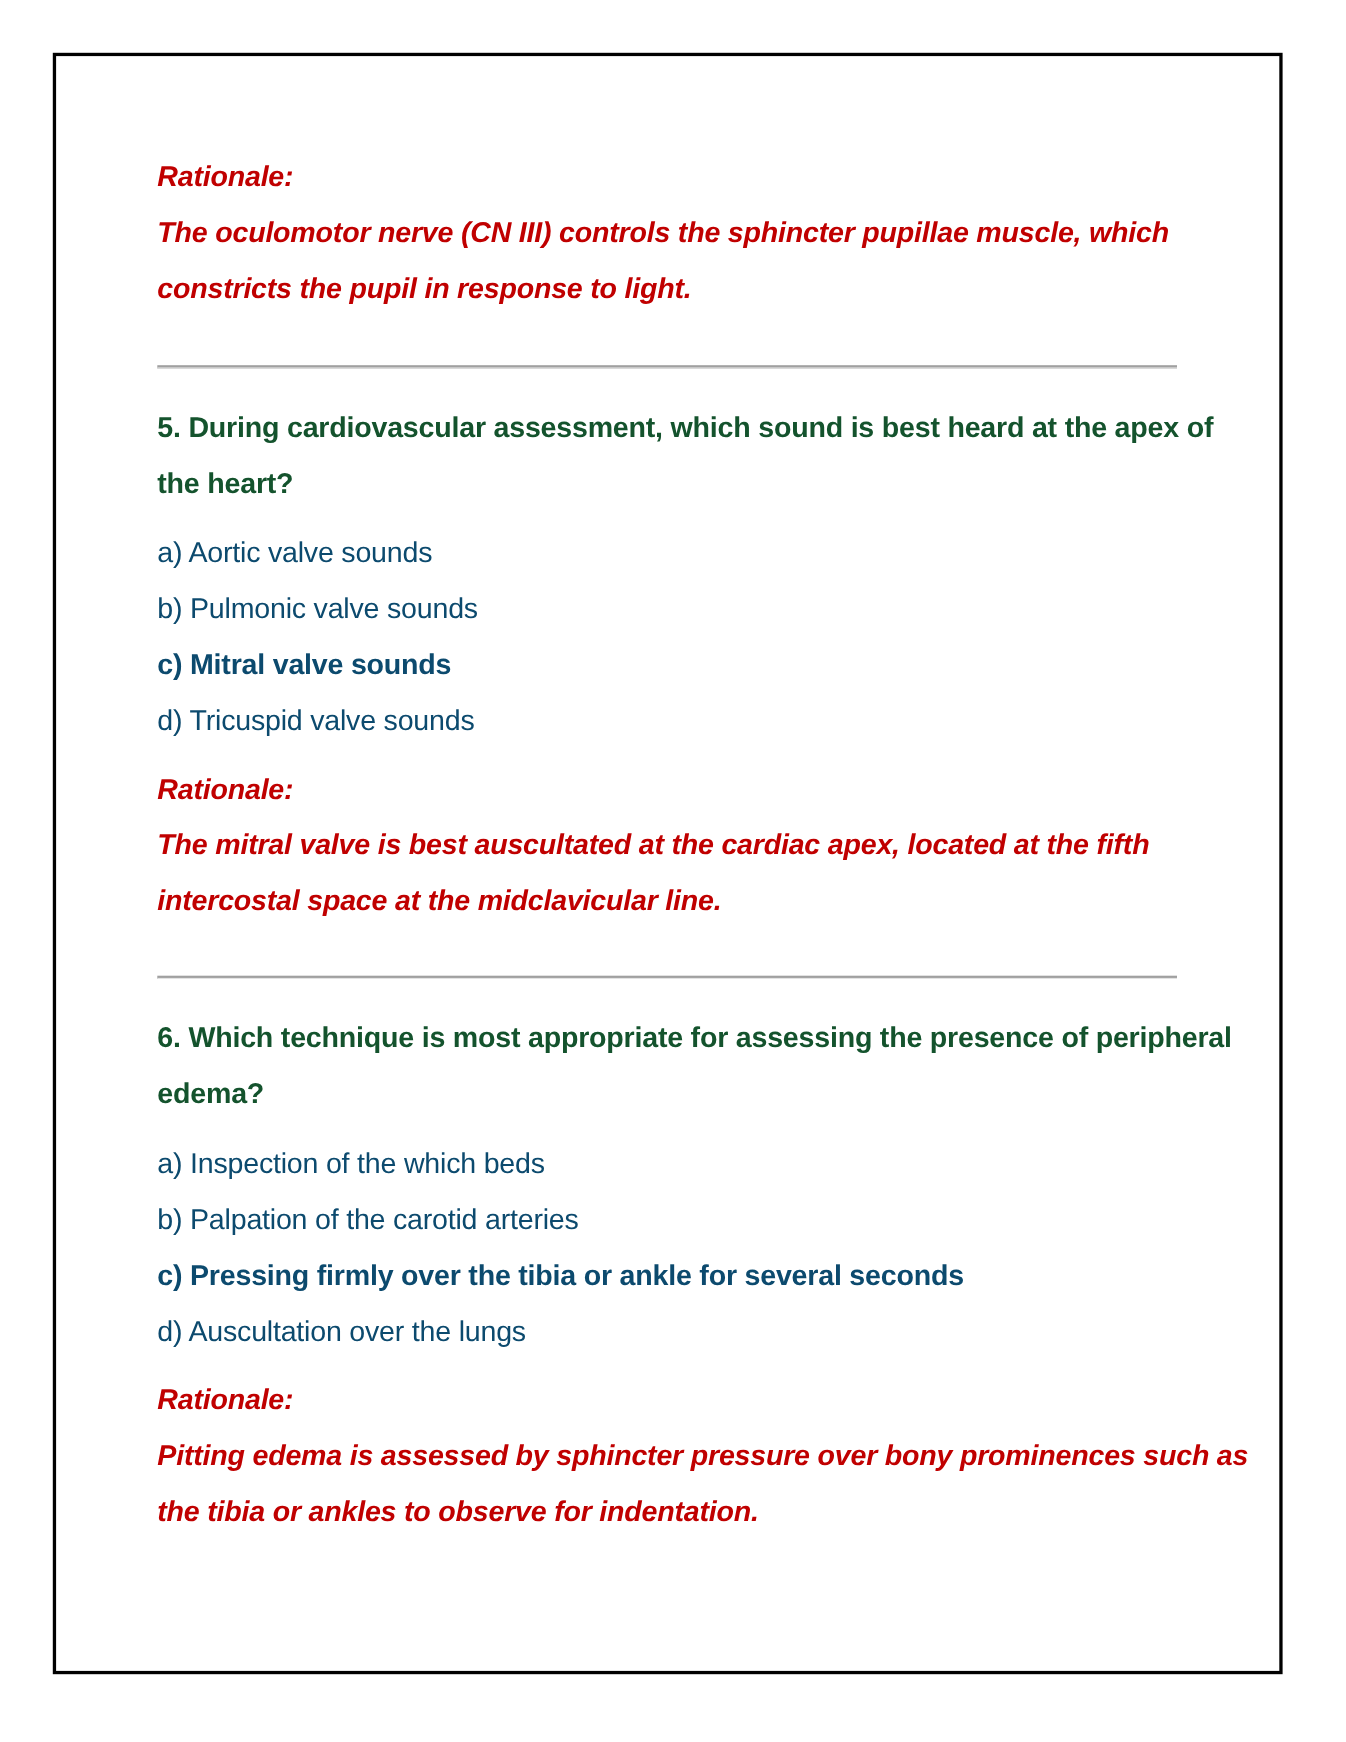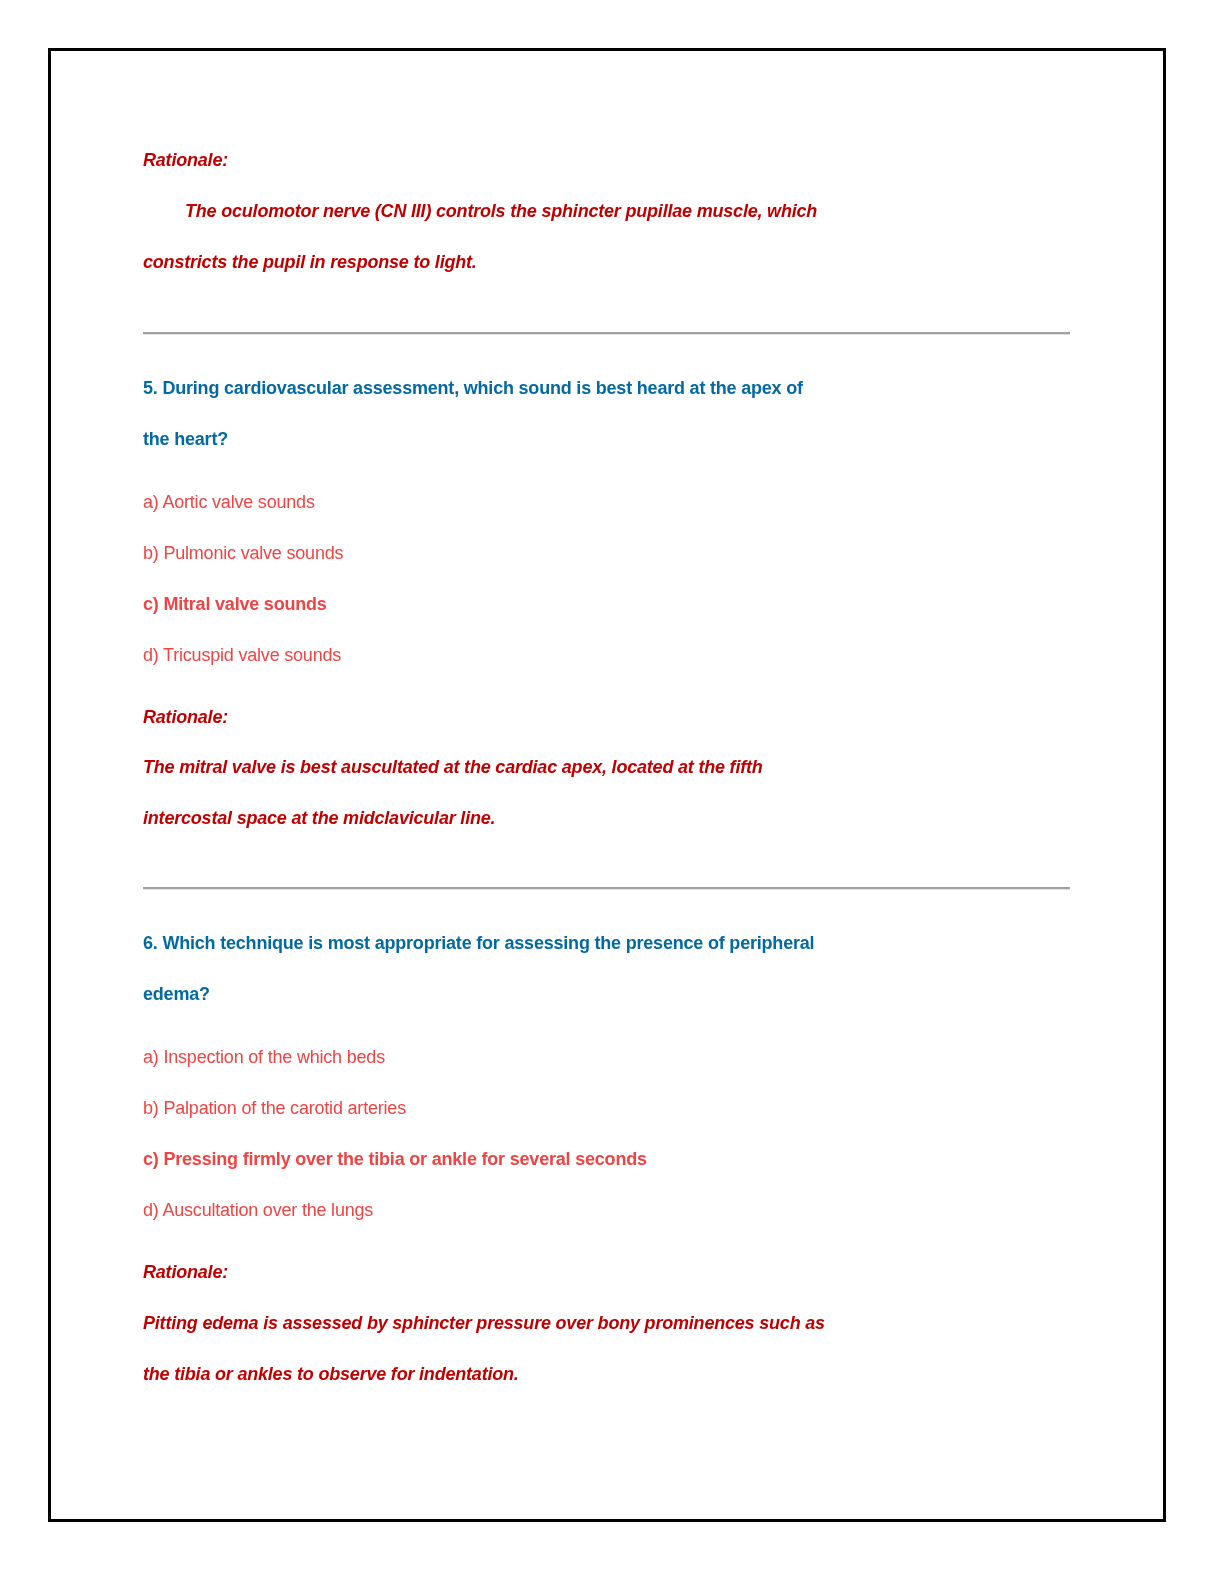--- a/index.html
+++ b/index.html
@@ -26,36 +26,36 @@
     .content {
       position: absolute;
       left: 143px;
       top: 0;
       width: 930px;
     }
     .line {
       position: absolute;
       left: 0;
       white-space: nowrap;
-      font-size: 18px;
+      font-size: 26px;
       line-height: 28px;
       letter-spacing: -0.2px;
     }
     .rationale {
       color: #c00000;
       font-style: italic;
       font-weight: bold;
     }
     .question {
       font-weight: bold;
-      color: #0369a1;
+      color: #14532d;
     }
     .option {
       font-weight: normal;
-      color: #ef4444;
+      color: #0c4a6e;
     }
     .option.correct {
       font-weight: bold;
     }
     .divider {
       position: absolute;
       left: 0;
       width: 927px;
       height: 2px;
       background: #a0a0a0;
@@ -63,21 +63,21 @@
     }
   </style>
 </head>
 <body>
 
 <div class="page-border"></div>
 
 <div class="content">
 
   <div class="line rationale" style="top:146px;">Rationale:</div>
-  <div class="line rationale" style="top:197px;margin-left:42px;">The oculomotor nerve (CN III) controls the sphincter pupillae muscle, which</div>
+  <div class="line rationale" style="top:197px;">The oculomotor nerve (CN III) controls the sphincter pupillae muscle, which</div>
   <div class="line rationale" style="top:248px;text-align:center;">constricts the pupil in response to light.</div>
 
   <div class="divider" style="top:332px;"></div>
 
   <div class="line question" style="top:374px;">5. During cardiovascular assessment, which sound is best heard at the apex of</div>
   <div class="line question" style="top:425px;">the heart?</div>
 
   <div class="line option" style="top:488px;">a) Aortic valve sounds</div>
   <div class="line option" style="top:539px;">b) Pulmonic valve sounds</div>
   <div class="line option correct" style="top:590px;">c) Mitral valve sounds</div>

